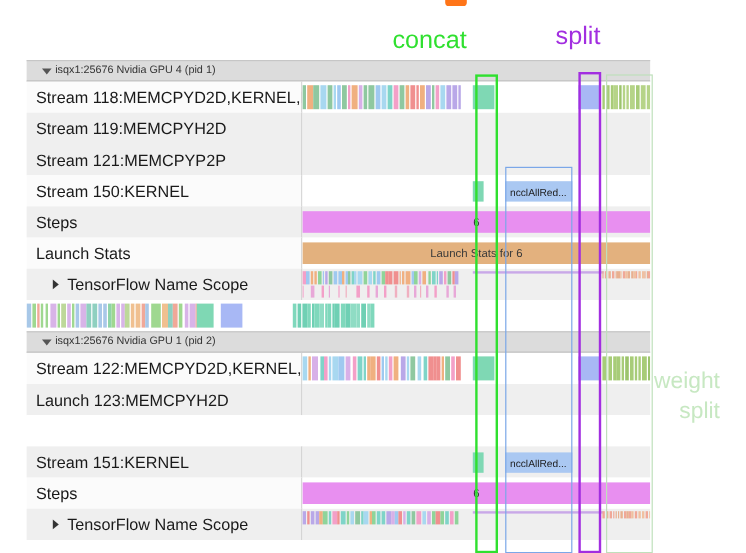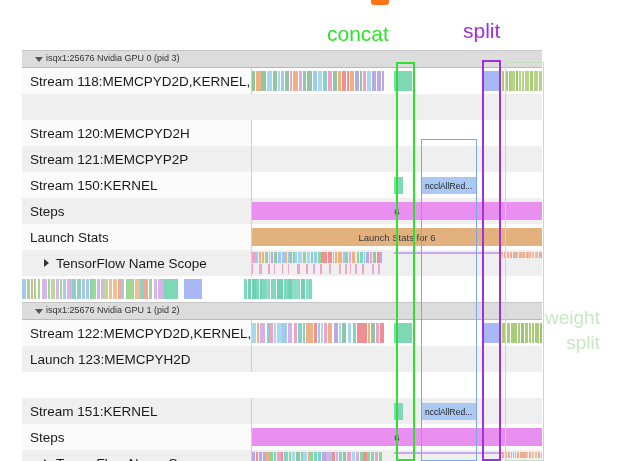--- a/index.html
+++ b/index.html
@@ -75,21 +75,21 @@
   <div class="anno-label" id="lbl-split">split</div>
   <div class="anno-label" id="lbl-nccl">nccl</div>
   <div class="anno-label" id="lbl-weight">
     <span>weight</span>
     <span>split</span>
   </div>
 
   <div id="trace">
       <div class="grp">
         <div class="tri"></div>
-        <div class="gtxt">isqx1:25676 Nvidia GPU 0 (pid 3)</div>
+        <div class="gtxt">isqx1:25676 Nvidia GPU 4 (pid 1)</div>
       </div>
       <div class="row">
         <div class="label">
           <span class="ltxt">Stream 118:MEMCPYD2D,KERNEL,MI</span>
         </div>
         <div class="track">
           <div class="barset" style="left: 0px; width: 3.46472px; top: 3px; height: 20px; background: rgb(143, 200, 160);"></div>
           <div class="barset" style="left: 4.44223px; width: 4.30594px; top: 3px; height: 20px; background: rgb(240, 176, 128);"></div>
           <div class="barset" style="left: 9.46433px; width: 4.40474px; top: 3px; height: 20px; background: rgb(143, 200, 160);"></div>
           <div class="barset" style="left: 14.9214px; width: 4.9315px; top: 3px; height: 20px; background: rgb(168, 216, 240);"></div>
@@ -127,25 +127,22 @@
           <div class="barset" style="left: 263.527px; width: 2.9389px; top: 3px; height: 20px; background: rgb(156, 196, 108);"></div>
           <div class="barset" style="left: 267.113px; width: 2.3337px; top: 3px; height: 20px; background: rgb(182, 212, 136);"></div>
           <div class="barset" style="left: 269.985px; width: 2.49325px; top: 3px; height: 20px; background: rgb(182, 212, 136);"></div>
           <div class="barset" style="left: 273.018px; width: 3.75659px; top: 3px; height: 20px; background: rgb(182, 212, 136);"></div>
           <div class="barset" style="left: 277.744px; width: 3.55705px; top: 3px; height: 20px; background: rgb(168, 204, 120);"></div>
           <div class="barset" style="left: 282.017px; width: 3.78322px; top: 3px; height: 20px; background: rgb(182, 212, 136);"></div>
           <div class="barset" style="left: 286.593px; width: 3.32048px; top: 3px; height: 20px; background: rgb(182, 212, 136);"></div>
         </div>
       </div>
       <div class="row alt">
-        <div class="track"></div>
-      </div>
-      <div class="row">
-        <div class="label">
-          <span class="ltxt">Stream 120:MEMCPYD2H</span>
+        <div class="label">
+          <span class="ltxt">Stream 119:MEMCPYH2D</span>
         </div>
         <div class="track"></div>
       </div>
       <div class="row alt">
         <div class="label">
           <span class="ltxt">Stream 121:MEMCPYP2P</span>
         </div>
         <div class="track"></div>
       </div>
       <div class="row">

